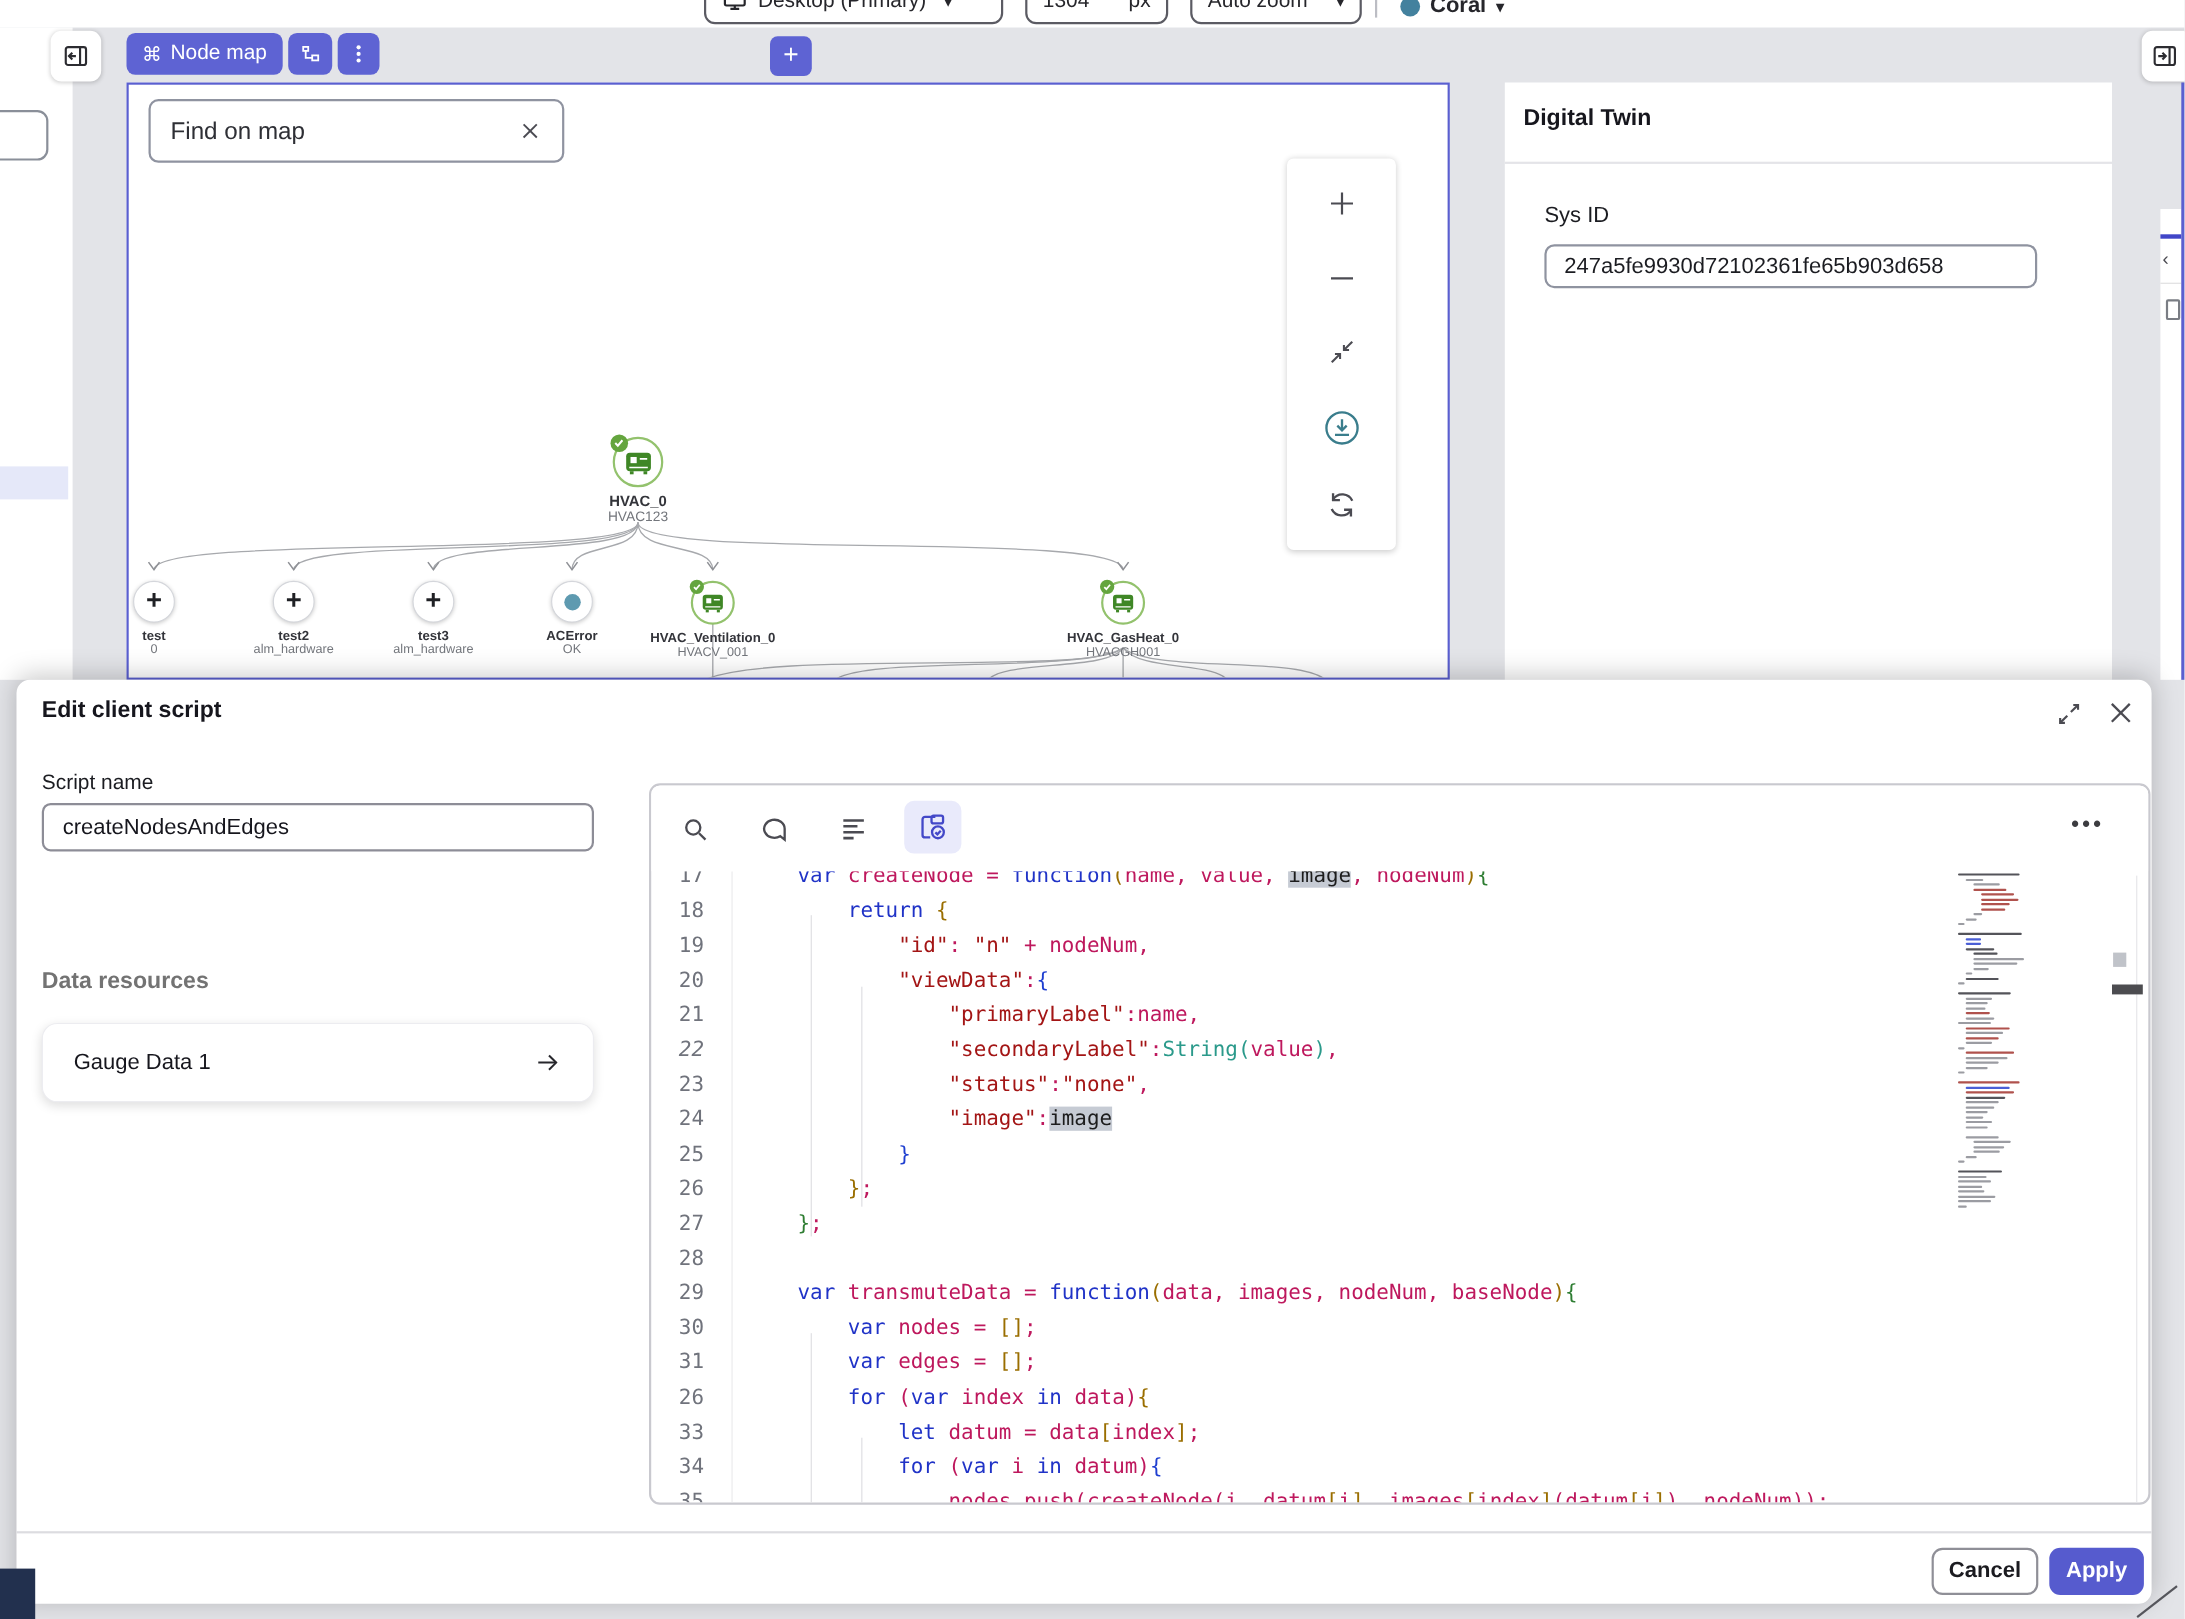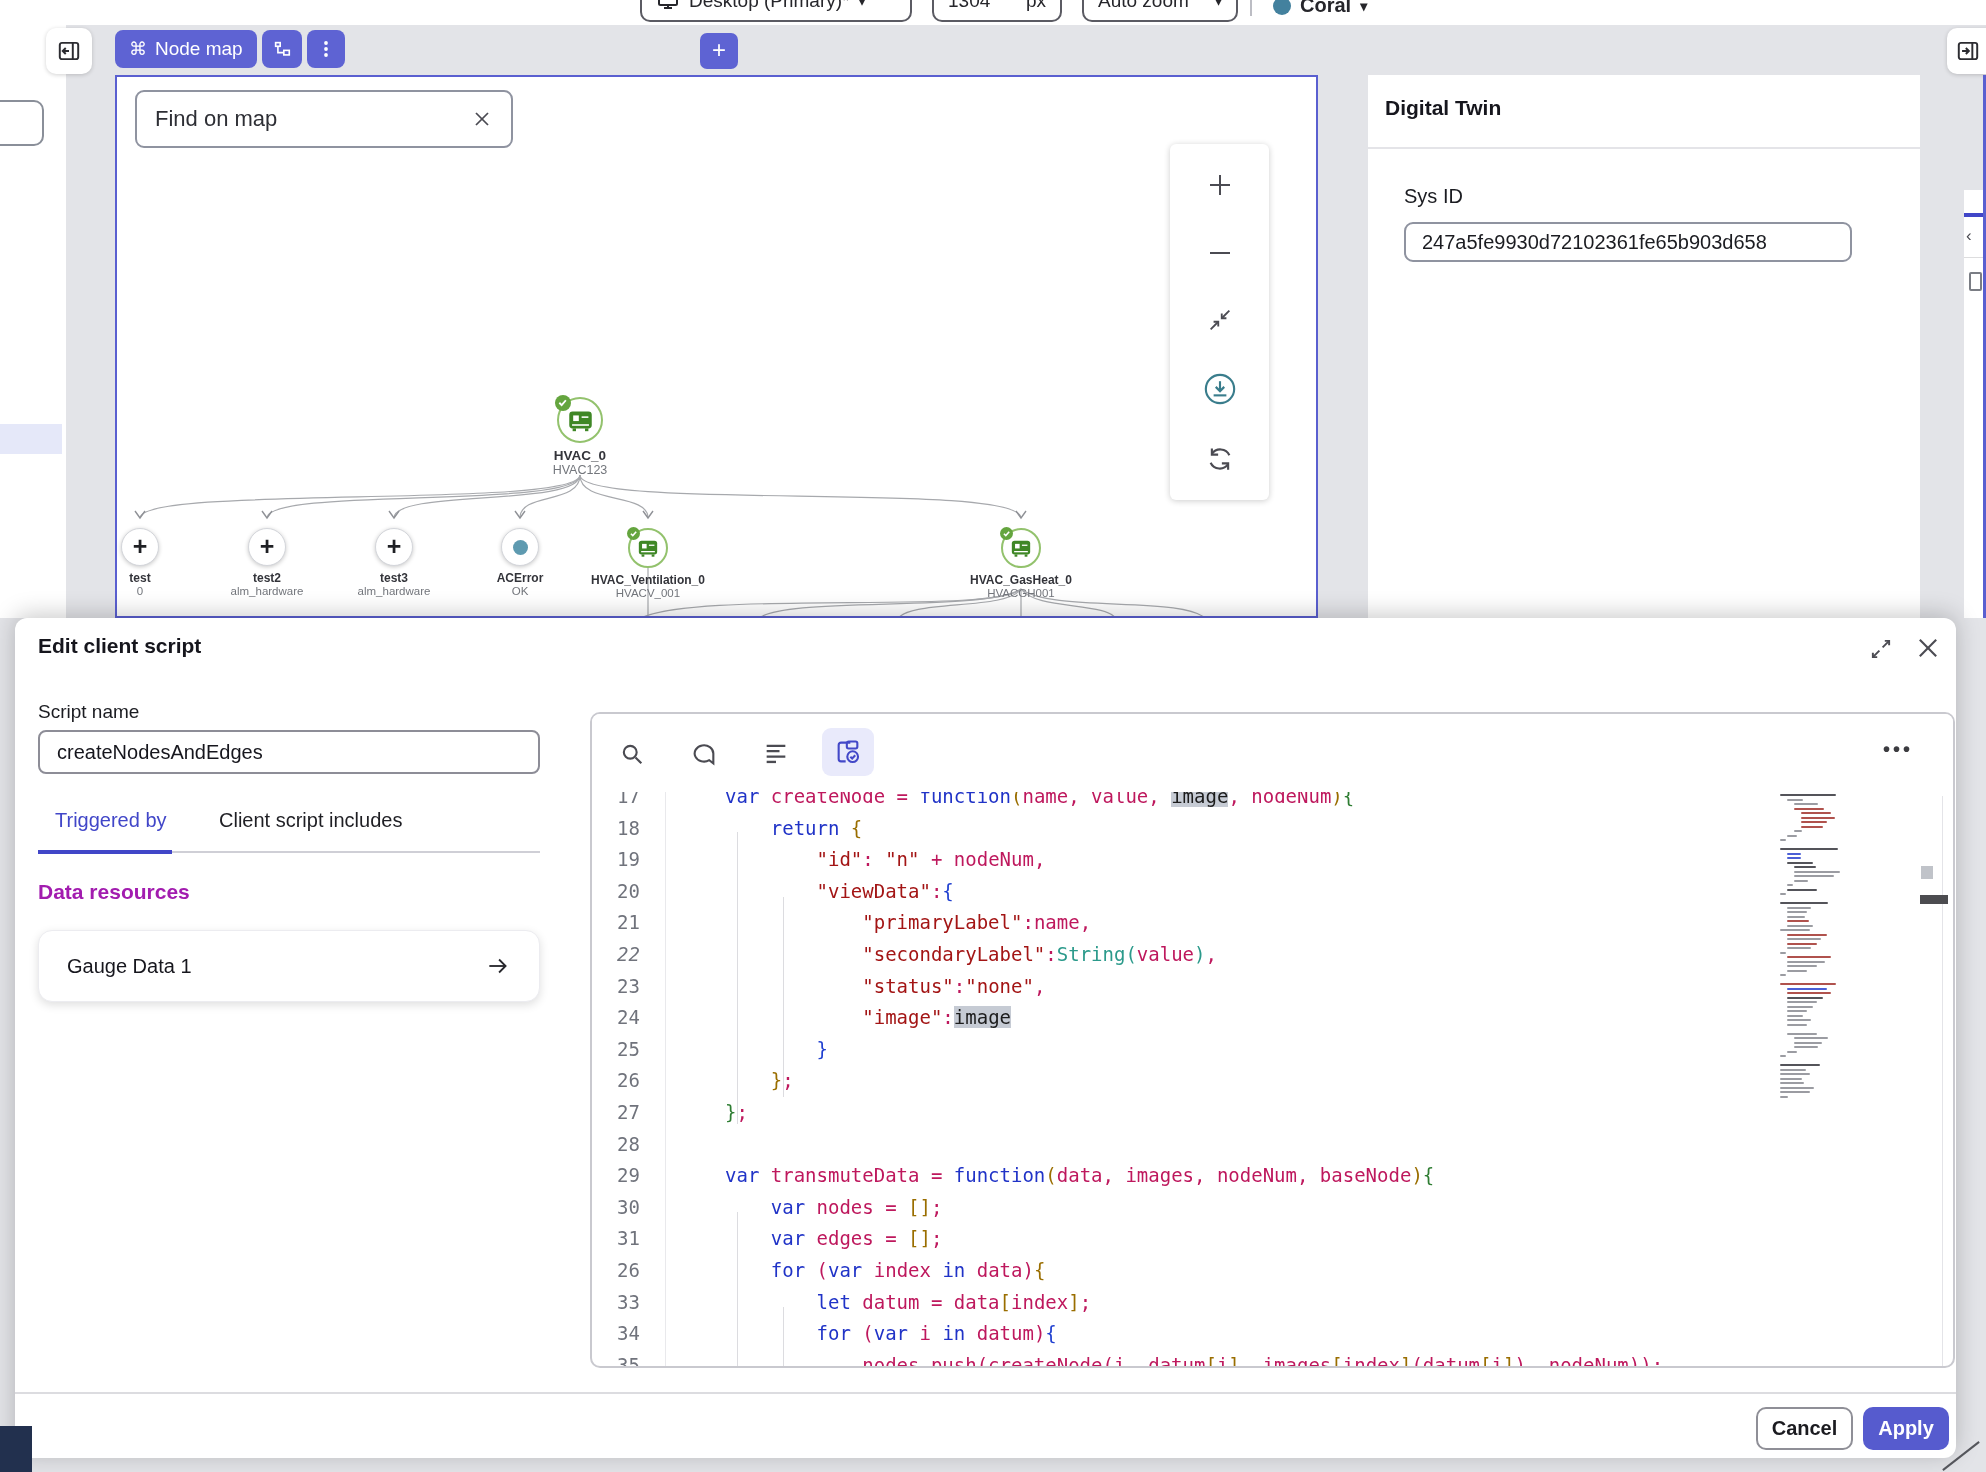--- a/index.html
+++ b/index.html
@@ -71,21 +71,21 @@
   .m-expand { left:1853px; top:18px; position:absolute; }
   .m-close { left:1899px; top:16px; position:absolute; }
   .m-label { left:23px; top:83px; font-size:19px; color:#1b1c21; position:absolute; }
   .m-input { left:23px; top:112px; width:502px; height:44px; border:2px solid #8d8d97; border-radius:8px; font-size:20px;
              color:#16161d; display:flex; align-items:center; padding:0 17px; position:absolute; }
   .tabs { left:23px; top:185px; width:502px; height:50px; position:absolute; border-bottom:2px solid #cfcfd6; }
   .tab { position:absolute; top:6px; font-size:20px; }
   .tab.active { color:#4146c8; }
   .tab.idle { color:#1f1f24; }
   .tab-underline { position:absolute; left:0; bottom:-3px; width:134px; height:4px; background:#4146c8; }
-  .m-dr-title { left:23px; top:262px; font-size:21px; font-weight:bold; color:#a21caf; position:absolute; }
+  .m-dr-title { left:23px; top:262px; font-size:21px; font-weight:bold; color:#737373; position:absolute; }
   .dr-card { left:23px; top:312px; width:502px; height:72px; background:#fff; border:1px solid #ececf0; border-radius:14px;
              box-shadow:0 3px 10px rgba(0,0,0,.13); display:flex; align-items:center; padding:0 28px; position:absolute; }
   .dr-card span { flex:1; font-size:20px; color:#16161d; }
   .m-footer-div { left:0; top:774px; width:1941px; height:2px; background:#dcdce0; position:absolute; }
   .btn { position:absolute; top:789px; height:43px; border-radius:10px; font-size:20px; font-weight:bold;
          display:flex; align-items:center; justify-content:center; }
   .btn-cancel { left:1741px; width:97px; background:#fff; border:2px solid #8f8f97; color:#1b1b20; }
   .btn-apply { left:1848px; width:86px; background:#565bce; color:#fff; }
 
   
@@ -377,25 +377,20 @@
           <line x1="5" y1="5" x2="19" y2="19"></line>
           <line x1="19" y1="5" x2="5" y2="19"></line>
         </svg>
     </div>
 
     <div class="m-label">Script name</div>
     <div class="m-input">
         <span>createNodesAndEdges</span>
       </div>
 
-    <div class="tabs">
-      <div class="tab active" style="left:17px;">Triggered by</div>
-      <div class="tab idle" style="left:181px;">Client script includes</div>
-      <div class="tab-underline"></div>
-    </div>
 
     <div class="m-dr-title">Data resources</div>
     <div class="dr-card">
       <span>Gauge Data 1</span>
       <svg width="26" height="26" viewBox="0 0 24 24" fill="none" stroke="#27272c" stroke-width="1.7">
           <line x1="4" y1="12" x2="19" y2="12"></line>
           <polyline points="13,6 19,12 13,18"></polyline>
         </svg>
     </div>
 

